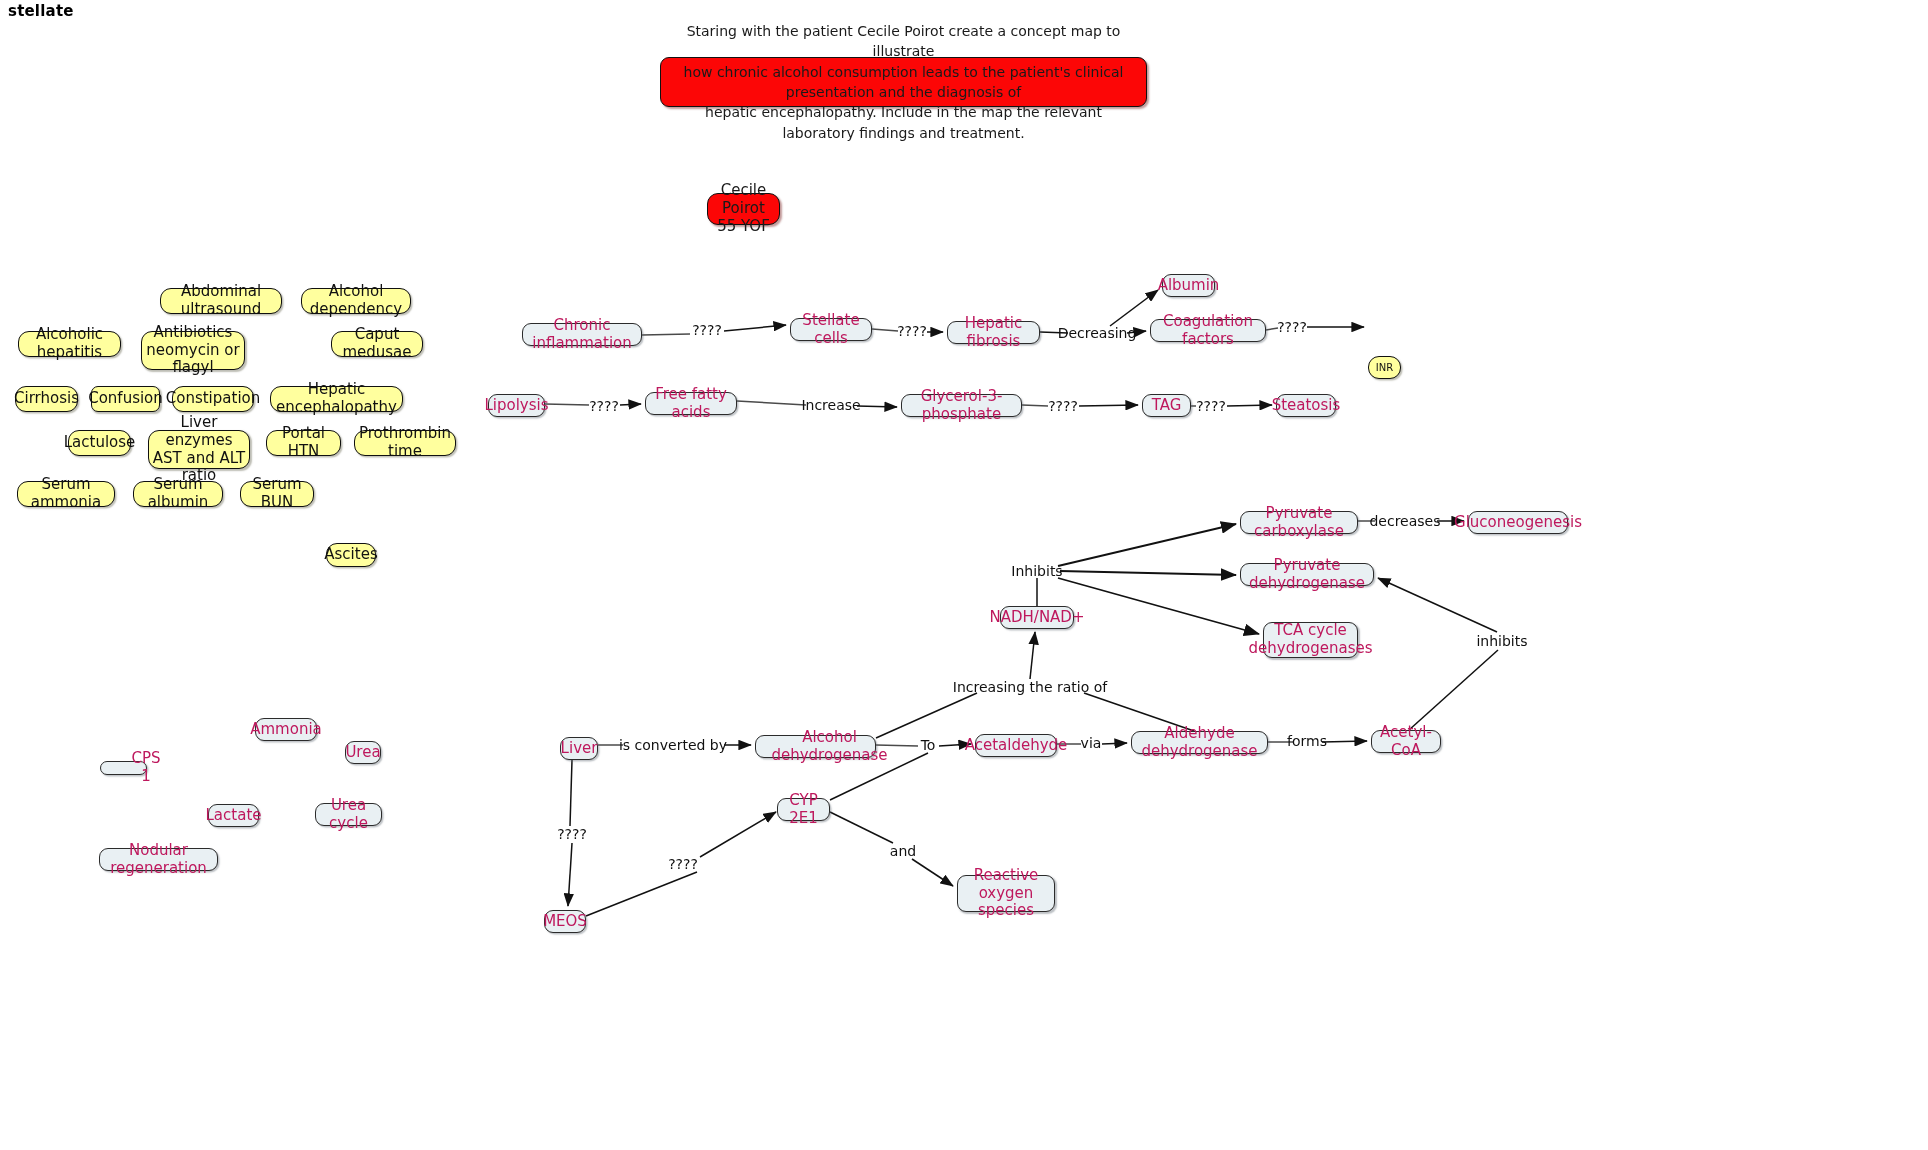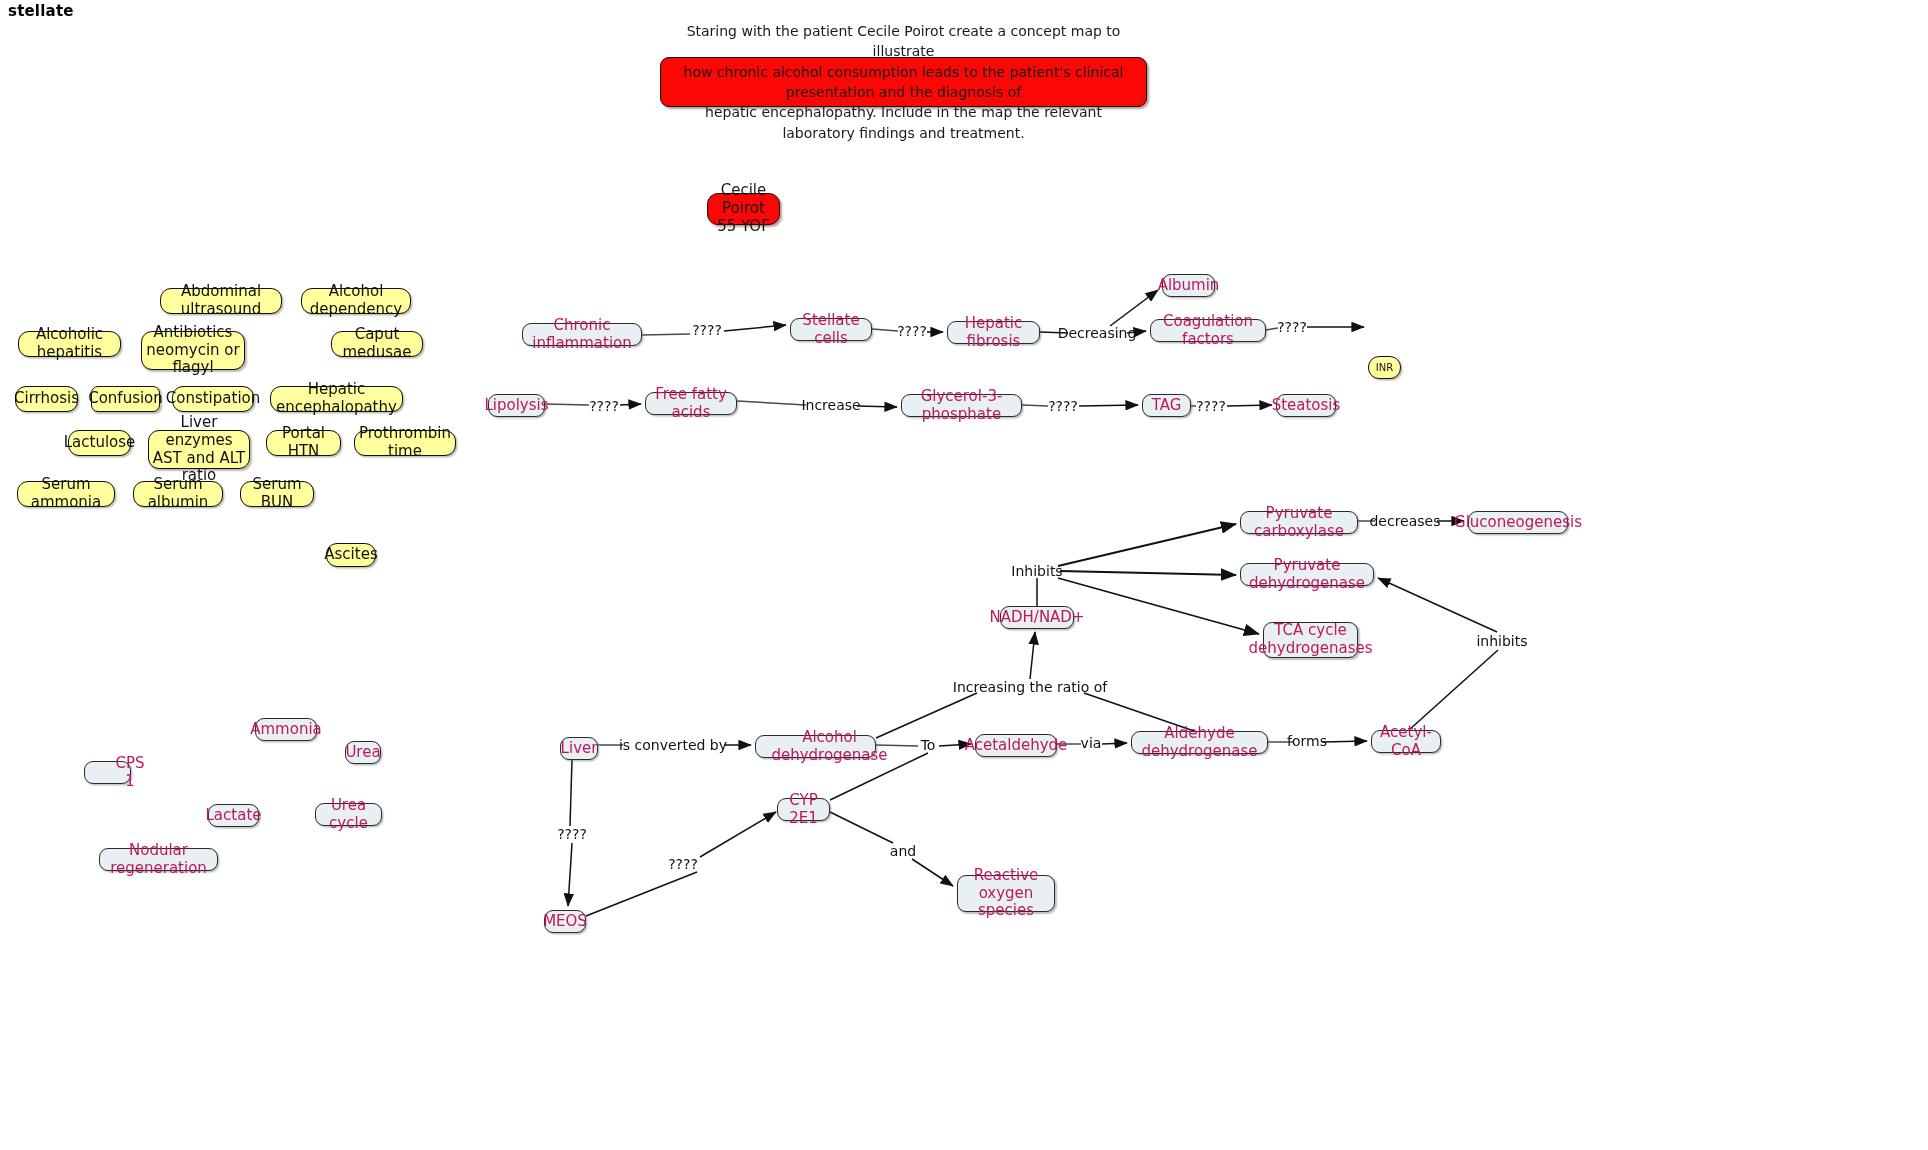--- a/index.html
+++ b/index.html
@@ -186,21 +186,21 @@
 AST and ALT ratio</div>
   <div class="node yellow" style="left:266px; top:430px; width:75px;  height:26px;">Portal HTN</div>
   <div class="node yellow" style="left:354px; top:430px; width:102px; height:26px;">Prothrombin time</div>
   <div class="node yellow" style="left:17px;  top:481px; width:98px;  height:26px;">Serum ammonia</div>
   <div class="node yellow" style="left:133px; top:481px; width:90px;  height:26px;">Serum albumin</div>
   <div class="node yellow" style="left:240px; top:481px; width:74px;  height:26px;">Serum BUN</div>
   <div class="node yellow" style="left:326px; top:543px; width:50px;  height:24px;">Ascites</div>
 
   <div class="node concept" style="left:255px; top:718px; width:62px;  height:23px;">Ammonia</div>
   <div class="node concept" style="left:345px; top:741px; width:36px;  height:23px;">Urea</div>
-  <div class="node concept" style="left:84px; top:761px; width:41px;  height:23px;padding-left:45px;">CPS 1</div>
+  <div class="node concept" style="left:100px; top:761px; width:41px;  height:14px;padding-left:45px;">CPS 1</div>
   <div class="node concept" style="left:208px; top:804px; width:51px;  height:23px;">Lactate</div>
   <div class="node concept" style="left:315px; top:803px; width:67px;  height:23px;">Urea cycle</div>
   <div class="node concept" style="left:99px;  top:848px; width:119px; height:23px;">Nodular regeneration</div>
 
   <div class="node concept" style="left:522px;  top:323px; width:120px; height:23px;">Chronic inflammation</div>
   <div class="node concept" style="left:790px;  top:318px; width:82px;  height:23px;">Stellate cells</div>
   <div class="node concept" style="left:947px;  top:321px; width:93px;  height:23px;">Hepatic fibrosis</div>
   <div class="node concept" style="left:1162px; top:274px; width:53px;  height:23px;">Albumin</div>
   <div class="node concept" style="left:1150px; top:319px; width:116px; height:23px;">Coagulation factors</div>
   <div class="node yellow" style="left:1368px; top:316px; width:33px;  height:23px; font-size:10px;margin-top:40px;">INR</div>

